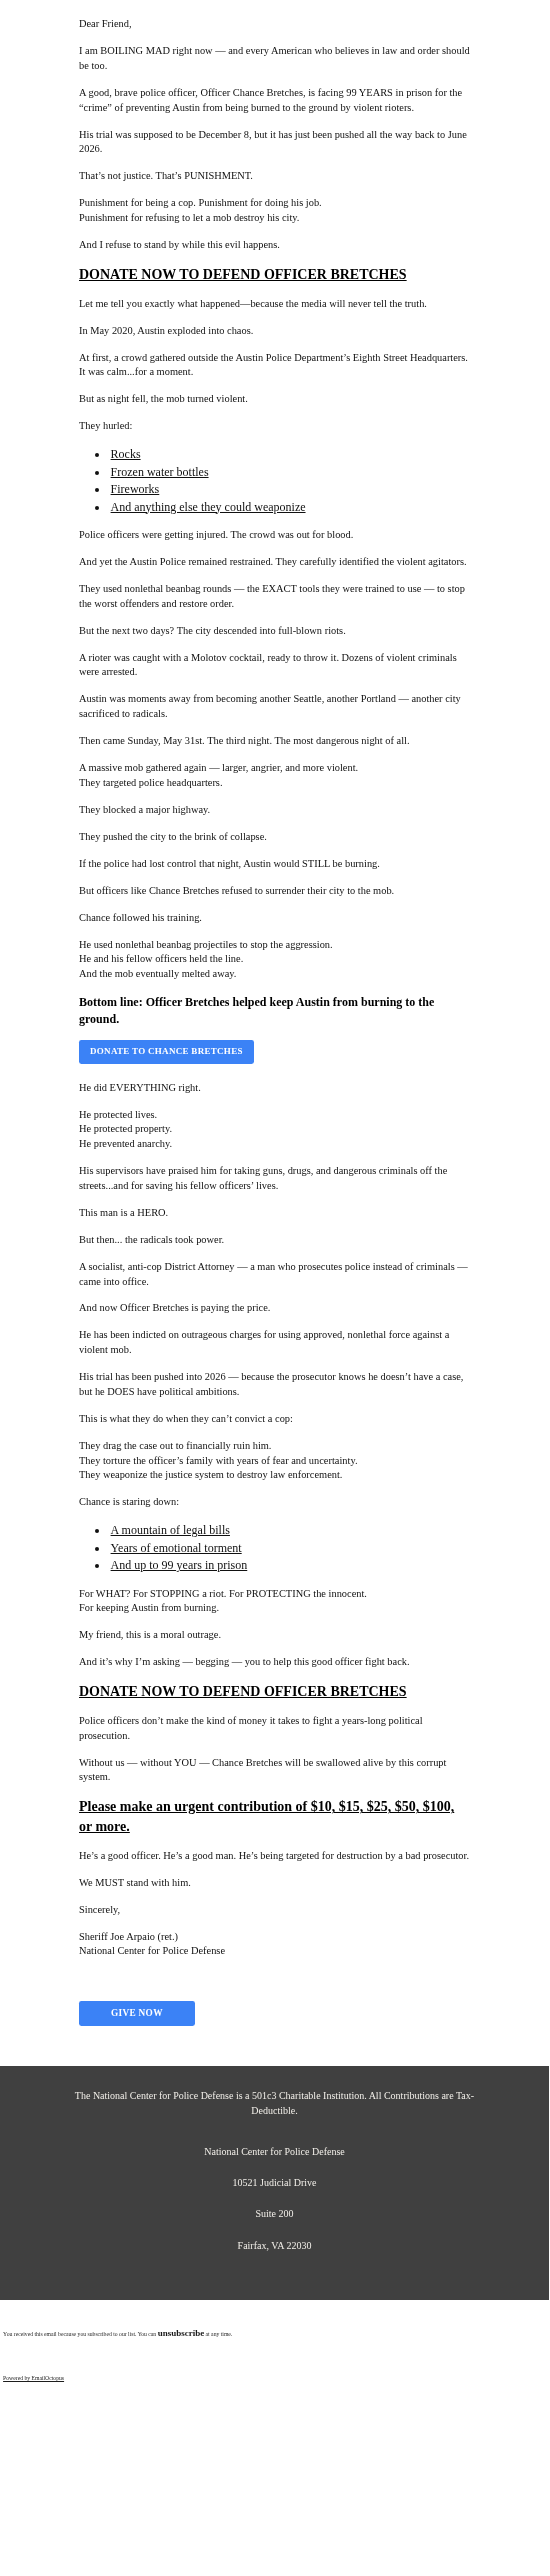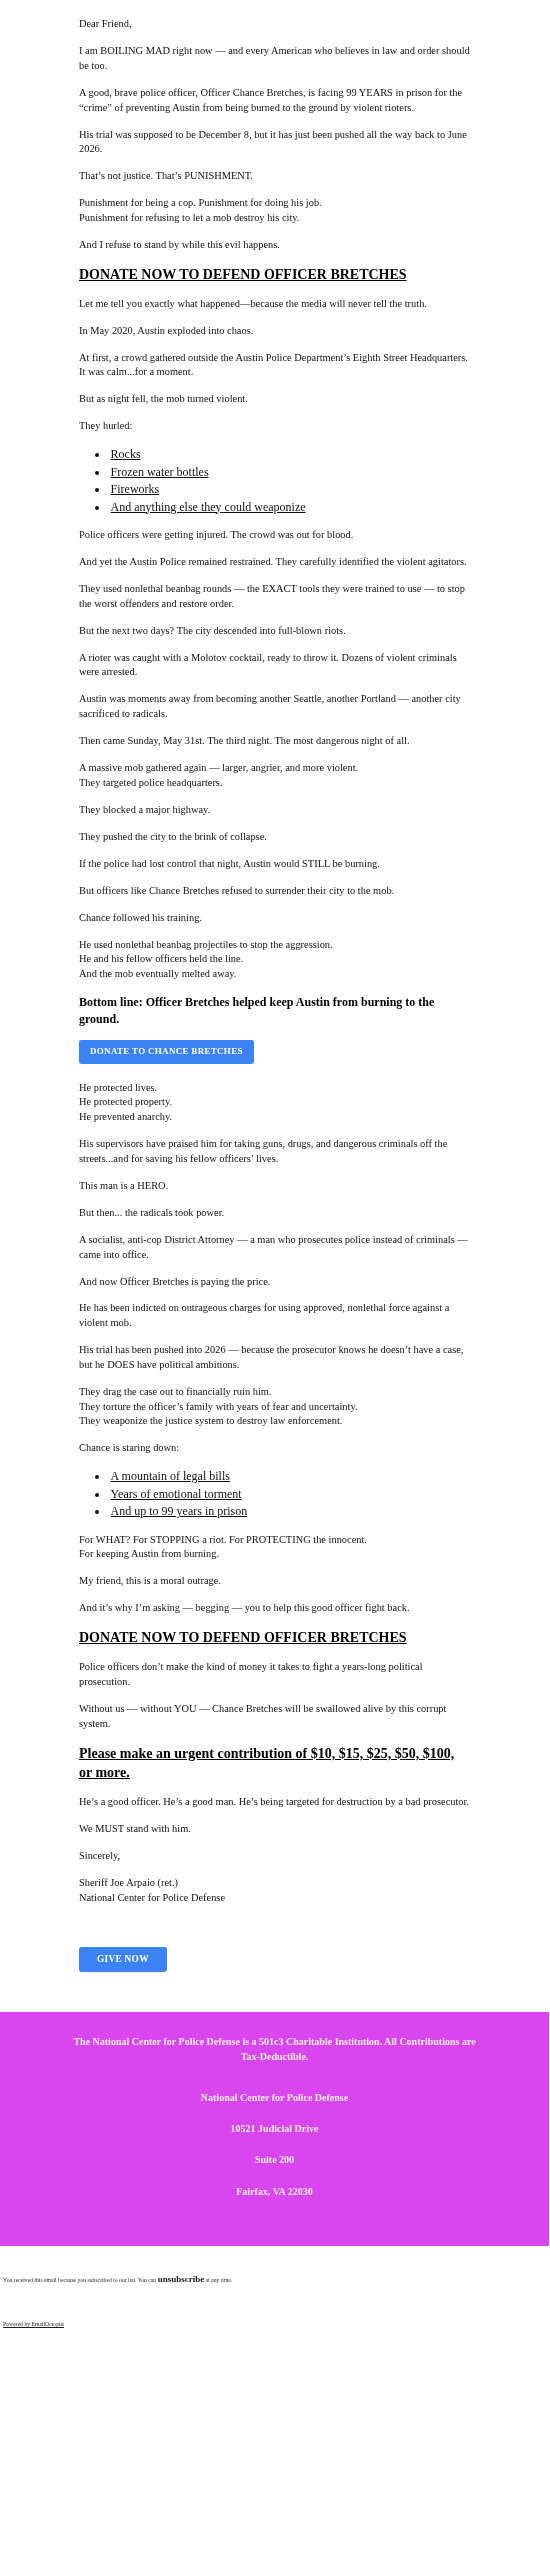--- a/index.html
+++ b/index.html
@@ -69,32 +69,31 @@
     letter-spacing: 0.3px;
     padding: 7px 11px 7px 11px;
     border: none;
     border-radius: 2.4px;
     text-decoration: none;
     text-align: center;
     cursor: pointer;
     line-height: 1.1;
   }
   .cta-btn.give {
-    padding: 7px 18px;
+    padding: 7px 32px;
     font-size: 9.3px;
   }
   .spacer-pre-give { height: 30px; }
   .spacer-post-give { height: 23.6px; }
   .footer {
-    background: #d946ef;
+    background: #404040;
     color: #f2efe9;
     padding: 22px 47px 47px 47px;
     box-sizing: border-box;
     text-align: center;
-    font-weight: bold;
   }
   .footer .legal {
     font-size: 10px;
     line-height: 1.5;
     margin: 0 0 27px 0;
     padding: 0 22px;
   }
   .footer .addr-line {
     font-size: 10px;
     line-height: 1.4;
@@ -176,30 +175,32 @@
     <p class="para" style="white-space:pre-line">He used nonlethal beanbag projectiles to stop the aggression.
 He and his fellow officers held the line.
 And the mob eventually melted away.</p>
 
     <div class="bold-line">Bottom line: Officer Bretches helped keep Austin from burning to the ground.</div>
 
     <div class="cta-row">
       <a class="cta-btn" href="#">DONATE TO CHANCE BRETCHES</a>
     </div>
 
+    <p class="para">He did EVERYTHING right.</p>
     <p class="para" style="white-space:pre-line">He protected lives.
 He protected property.
 He prevented anarchy.</p>
     <p class="para">His supervisors have praised him for taking guns, drugs, and dangerous criminals off the streets...and for saving his fellow officers’ lives.</p>
     <p class="para">This man is a HERO.</p>
     <p class="para">But then... the radicals took power.</p>
     <p class="para">A socialist, anti-cop District Attorney — a man who prosecutes police instead of criminals — came into office.</p>
     <p class="para">And now Officer Bretches is paying the price.</p>
     <p class="para">He has been indicted on outrageous charges for using approved, nonlethal force against a violent mob.</p>
     <p class="para">His trial has been pushed into 2026 — because the prosecutor knows he doesn’t have a case, but he DOES have political ambitions.</p>
+    <p class="para">This is what they do when they can’t convict a cop:</p>
     <p class="para" style="white-space:pre-line">They drag the case out to financially ruin him.
 They torture the officer’s family with years of fear and uncertainty.
 They weaponize the justice system to destroy law enforcement.</p>
     <p class="para">Chance is staring down:</p>
 
     <ul class="bullets">
       <li>A mountain of legal bills</li>
       <li>Years of emotional torment</li>
       <li>And up to 99 years in prison</li>
     </ul>

